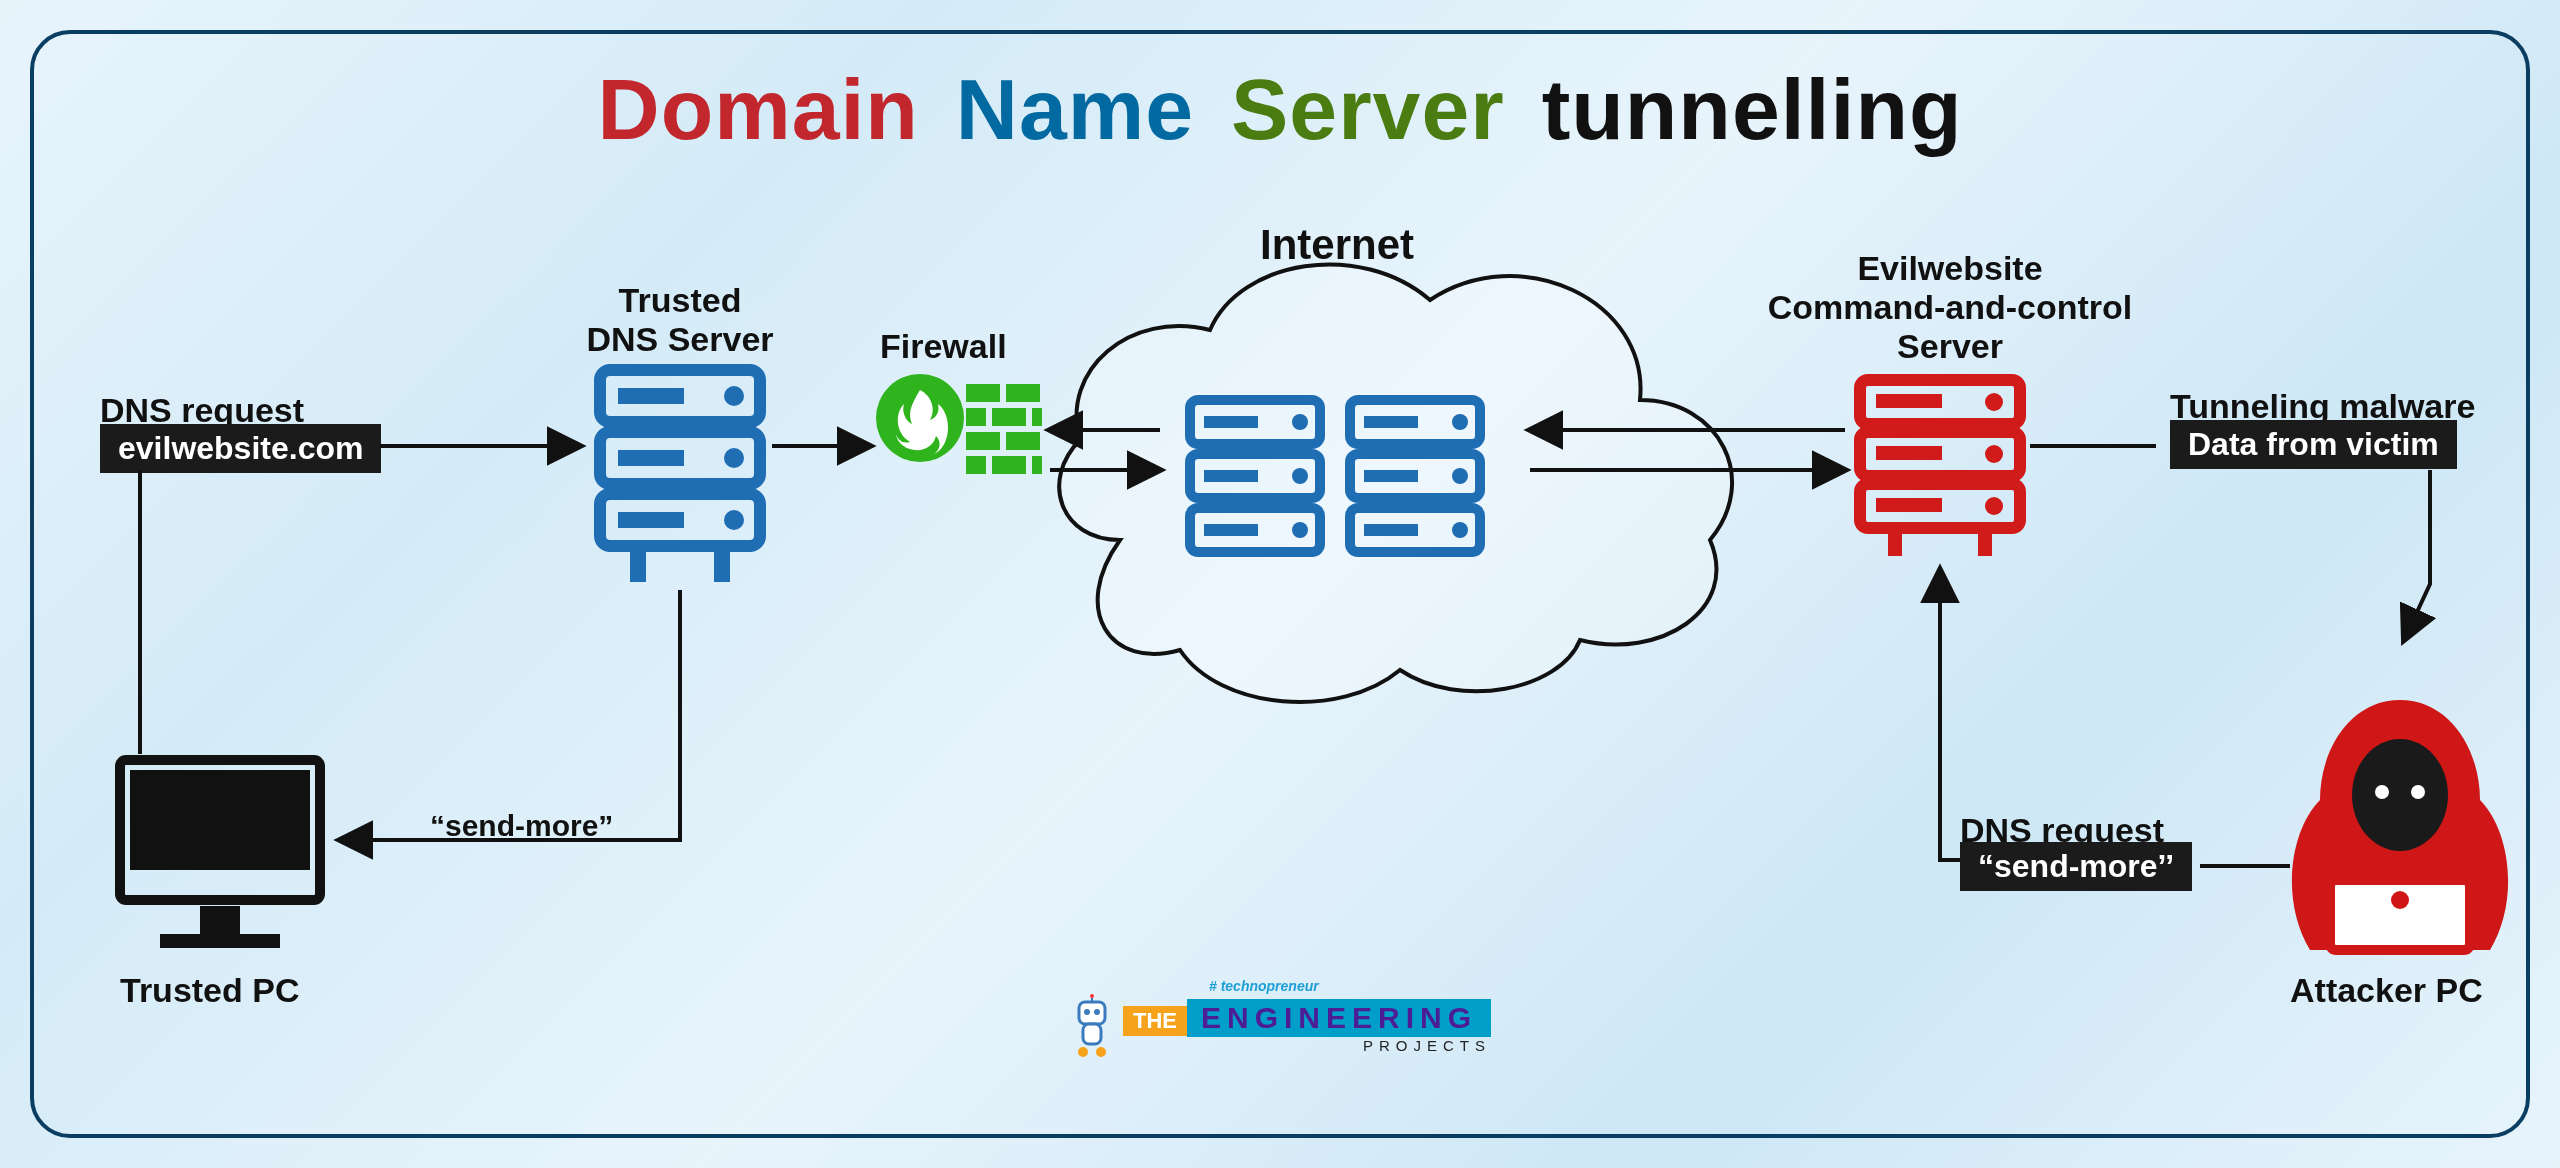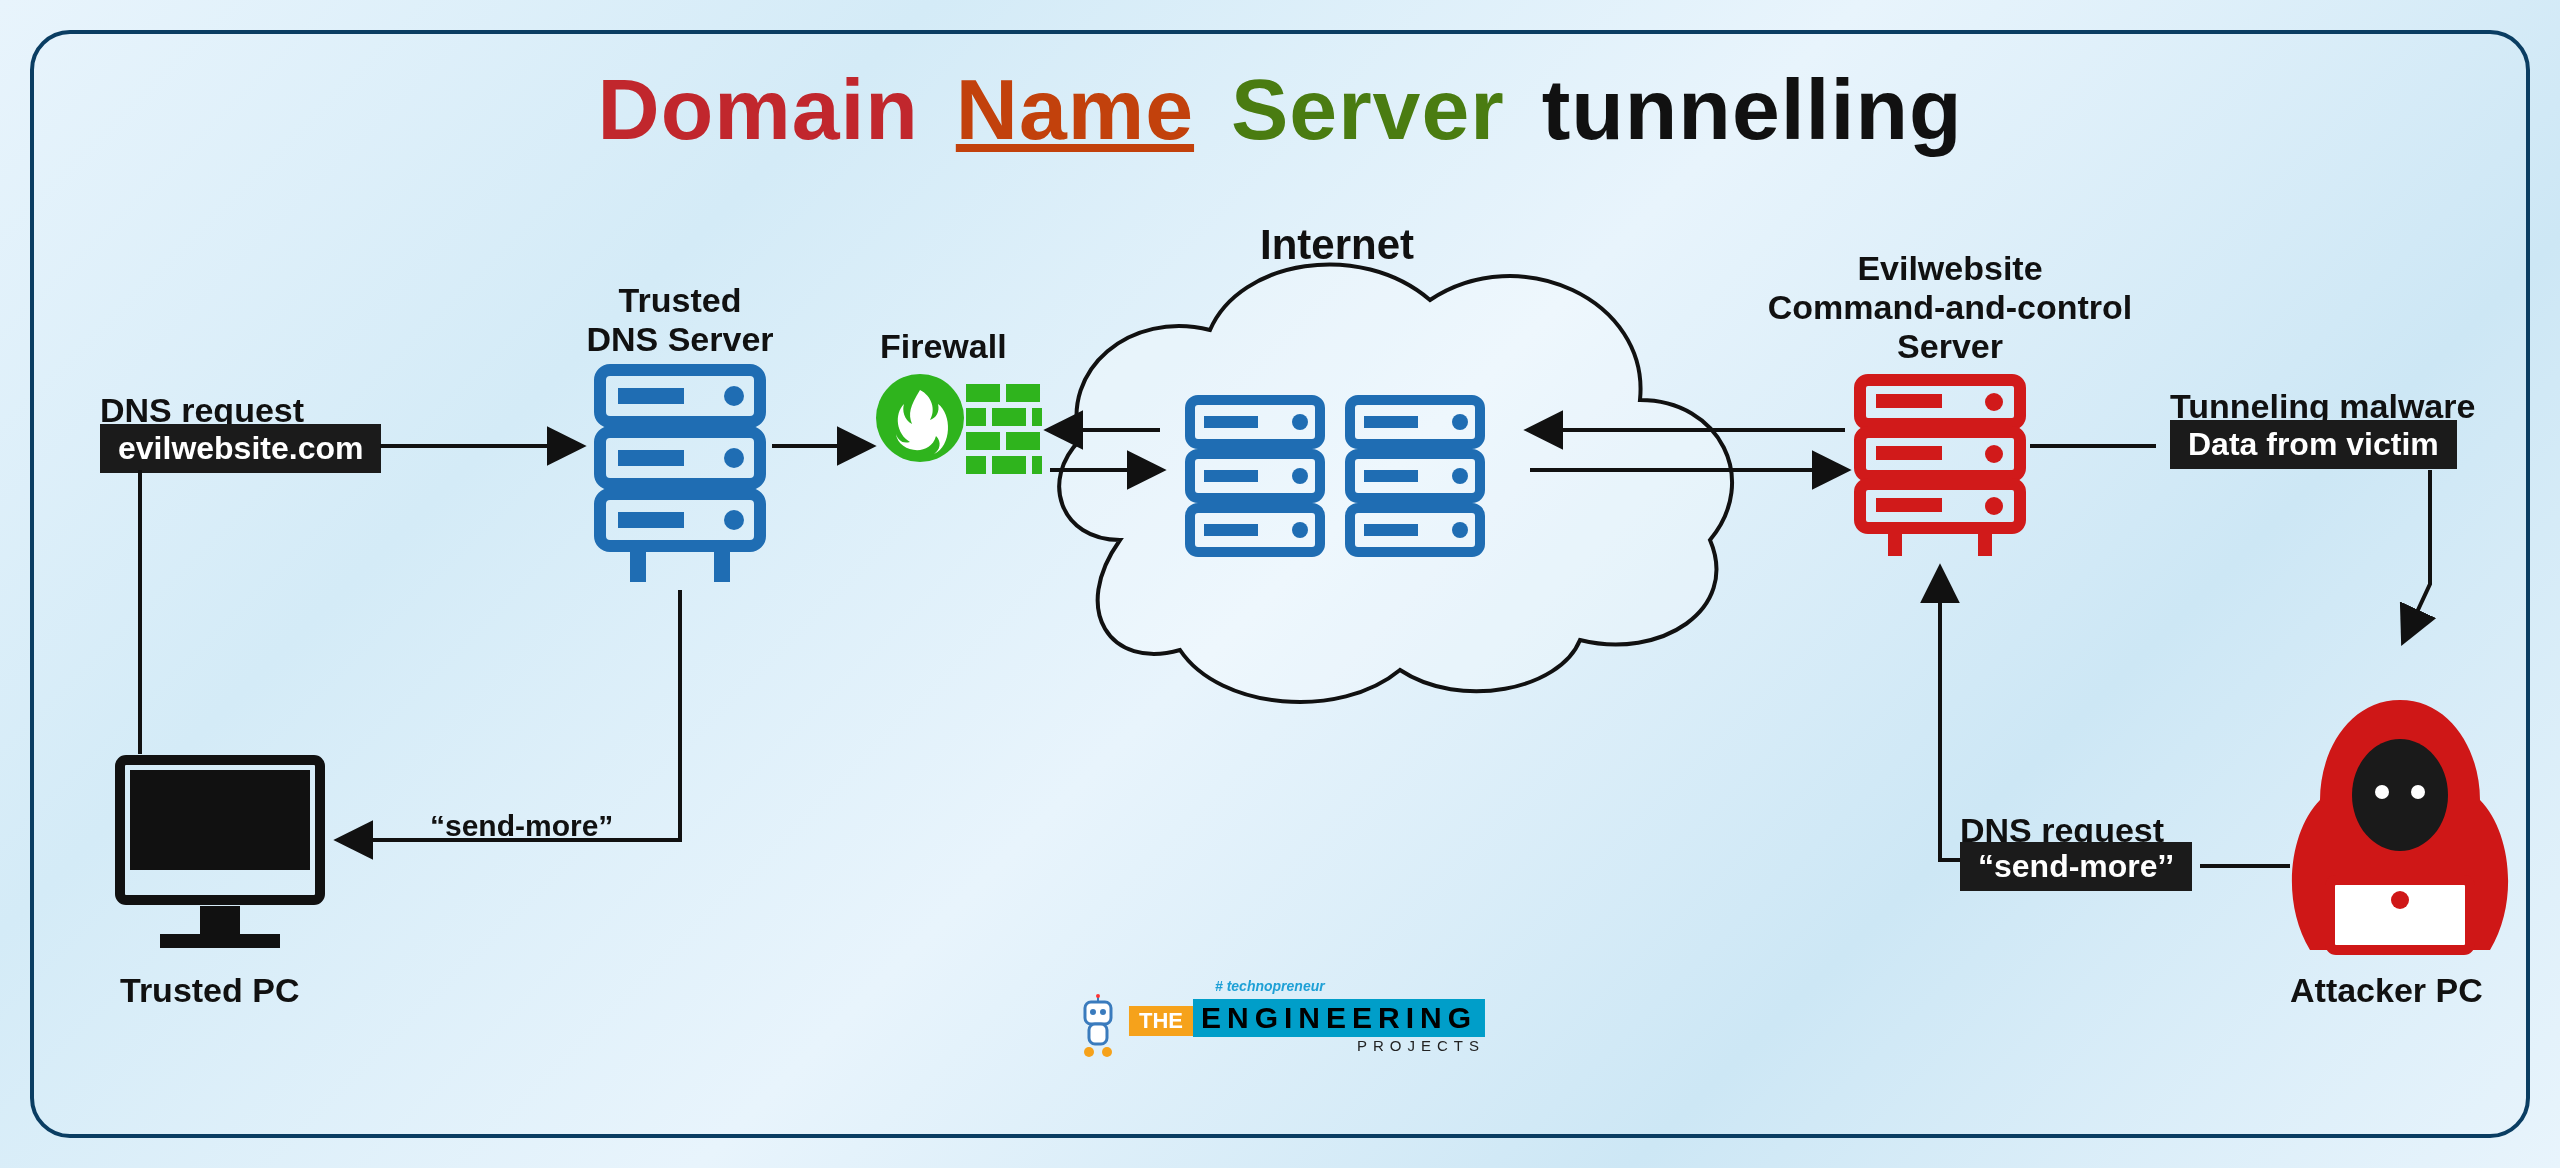--- a/index.html
+++ b/index.html
@@ -13,37 +13,37 @@
 }
 .frame {
   position: absolute;
   left: 30px; top: 30px; right: 30px; bottom: 30px;
   border: 4px solid #0a3d62;
   border-radius: 40px;
 }
 .title { position: absolute; top: 60px; left: 50%; transform: translateX(-50%); white-space: nowrap; font-size: 86px; font-weight: 900; letter-spacing: 1px; }
 .title span { display: inline-block; margin: 0 6px; }
 .t-red { color: #c1272d; }
-.t-orange { color: #c2410c; text-decoration: underline; }
+.t-orange { color: #0369a1; }
 .t-green { color: #4a7c11; }
 .t-black { color: #111; }
 
 .label { position: absolute; font-size: 34px; font-weight: 900; color: #111; text-align: center; white-space: nowrap; margin-top: 11px; }
 .label.multi { white-space: normal; line-height: 1.15; }
 .black-pill { background: #1b1b1b; color: #fff; font-weight: 700; font-size: 32px; padding: 6px 18px; display: inline-block; }
 
 svg.diagram { position: absolute; left: 0; top: 0; width: 2560px; height: 1168px; }
 
 .logo { position: absolute; left: 50%; transform: translateX(-50%); bottom: 110px; text-align: left; }
 .logo-row { display: flex; align-items: center; gap: 8px; }
 .logo-bot { width: 46px; height: 64px; }
 .logo-text-block { display: flex; flex-direction: column; }
 .logo-hash { color: #1ea0d6; font-size: 14px; font-style: italic; font-weight: 600; margin-left: 140px; }
 .logo-the { background: #f6a21b; color: #fff; font-weight: 900; font-size: 22px; padding: 2px 10px; display:inline-block; }
-.logo-eng { background: #009ec9; color: #000000; font-weight: 900; font-size: 30px; letter-spacing: 6px; padding: 2px 8px; display:inline-block; }
+.logo-eng { background: #009ec9; color: #4c1d95; font-weight: 900; font-size: 30px; letter-spacing: 6px; padding: 2px 14px; display:inline-block; }
 .logo-proj { color: #222; font-weight: 400; font-size: 15px; letter-spacing: 6px; text-align: right; }
 </style>
 </head>
 <body>
 
 <div class="frame"></div>
 
 <div class="title">
   <span class="t-red">Domain</span>
   <span class="t-orange">Name</span>

